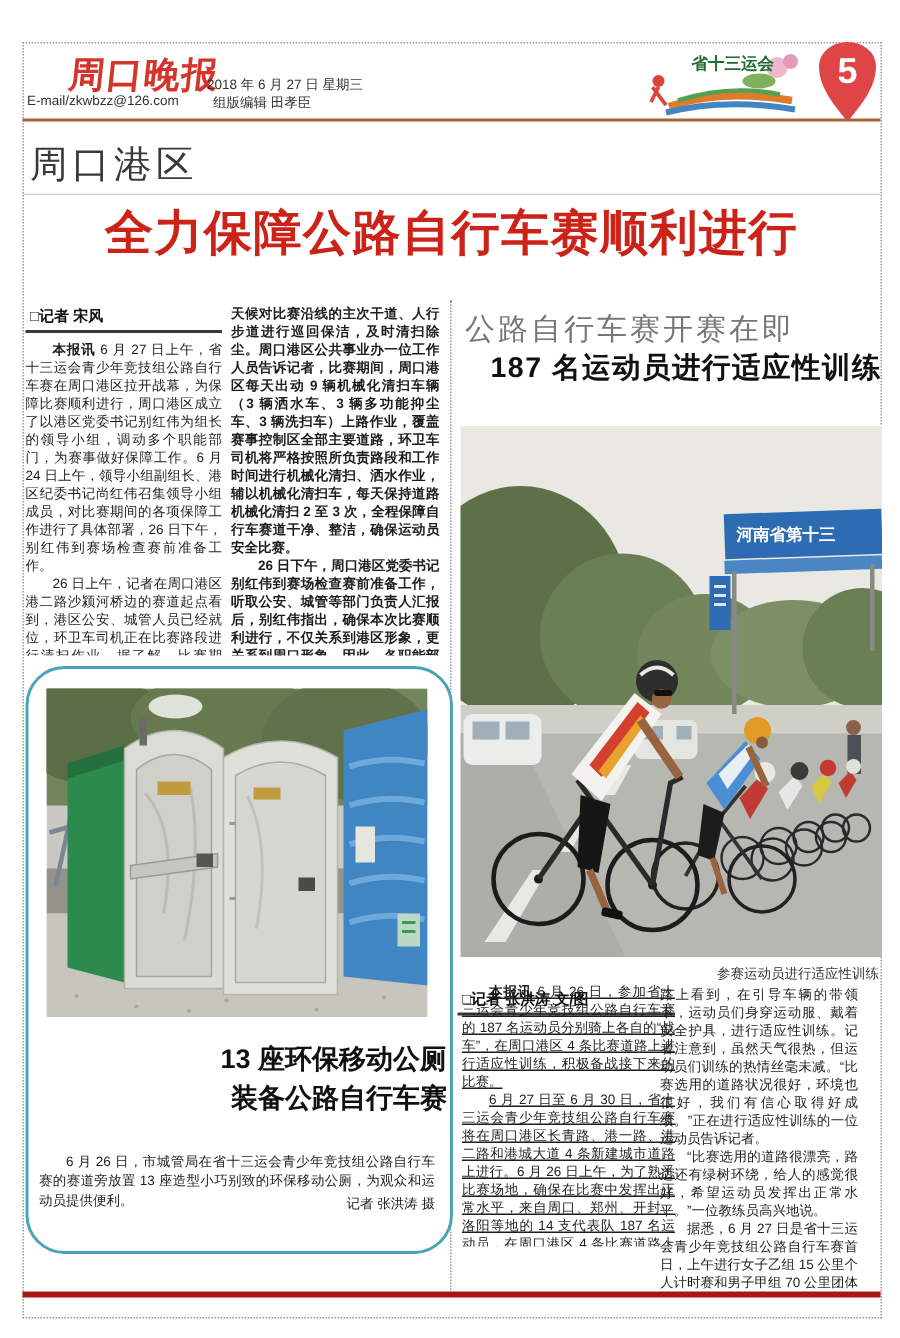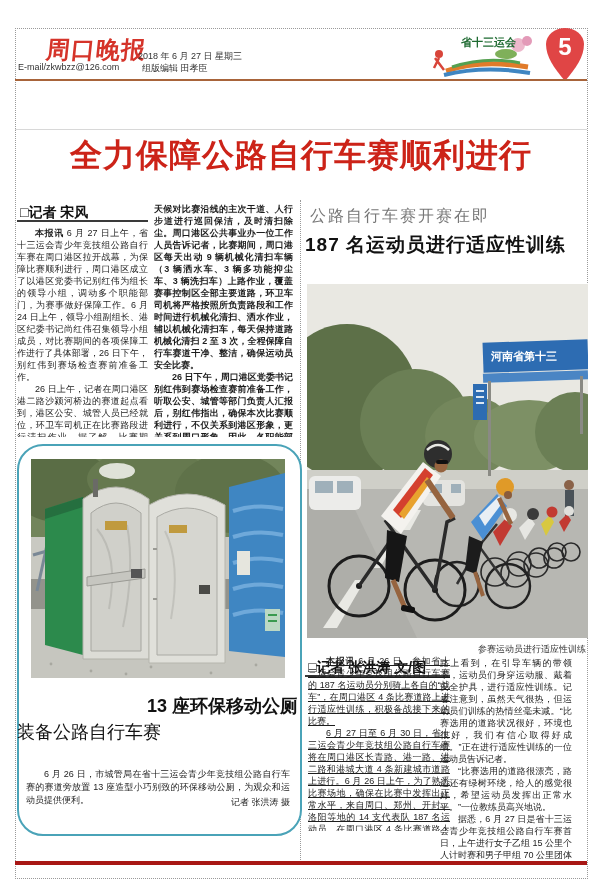--- a/index.html
+++ b/index.html
@@ -19,47 +19,47 @@
   #badge{left:544px;top:27px;}
   #hdr-rule{left:15px;top:79px;width:572px;height:2px;background:#a8643a;}
   
   #section-title{left:20px;top:93px;font-family:"Liberation Serif",serif;font-size:25px;
                  color:#3a3a3a;letter-spacing:3px;}
   #section-rule{left:15px;top:129px;width:572px;height:1px;background:#d8d8d8;}
   #main-headline{left:15px;top:134px;width:572px;text-align:center;
                  font-family:"Liberation Serif",serif;font-weight:900;font-size:32px;
                  color:#cc2318;letter-spacing:1px;}
   
-  .byline{font-size:14px;font-weight:bold;color:#111;}
+  .byline{font-size:10px;font-weight:bold;color:#111;}
   .byline-rule{height:2px;background:#3a3a3a;}
   .col{font-size:9px;line-height:12px;text-align:justify;color:#1d1d1d;overflow:hidden;}
   .col p{margin:0;}
   .col p.ind{text-indent:2em;}
-  .kicker{font-family:"Liberation Serif",serif;font-size:16px;color:#777;letter-spacing:2px;text-align:center;}
-  .h2{font-size:19px;font-weight:bold;color:#111;letter-spacing:1px;}
+  .kicker{font-family:"Liberation Serif",serif;font-size:20px;color:#777;letter-spacing:2px;text-align:center;}
+  .h2{font-size:19px;font-weight:bold;color:#111;letter-spacing:1px;text-align:right;}
   .caption{font-size:9px;color:#333;}
   
   #la-byline{left:20px;top:204px;}
   #la-rule{left:17px;top:220px;width:131px;}
   #la-col1{left:17px;top:227px;width:131px;height:210px;}
   #la-col2{left:154px;top:203px;width:139px;height:234px;font-weight:bold;}
   
   #ra-kicker{left:310px;top:206px;}
   #ra-headline{left:305px;top:232px;width:283px;}
   #cyclist-photo{left:307px;top:284px;width:281px;height:354px;}
   #ra-photocap{left:307px;top:643px;width:279px;text-align:right;}
   #ra-byline{left:308px;top:659px;}
   #ra-rule{left:305px;top:675px;width:145px;}
   #ra-col1{left:308px;top:655px;width:142px;height:176px;text-decoration:underline;}
   #ra-col2{left:440px;top:657px;width:132px;height:202px;}
   
   #tbox{left:17px;top:444px;width:281px;height:388px;border:2px solid #4aa3b8;border-radius:26px;}
   #toilet-photo{left:31px;top:459px;width:254px;height:219px;}
   #tbox-t1{left:17px;top:694px;width:281px;text-align:right;font-size:18px;font-weight:bold;color:#111;}
-  #tbox-t2{left:17px;top:720px;width:281px;text-align:left;font-size:18px;font-weight:normal;color:#111;}
+  #tbox-t2{left:17px;top:720px;width:281px;text-align:right;font-size:18px;font-weight:bold;color:#111;}
   #tbox-cap{left:26px;top:768px;width:264px;font-size:9px;line-height:13px;text-align:justify;color:#1d1d1d;text-indent:2em;}
   #tbox-credit{left:26px;top:796px;width:264px;text-align:right;font-size:9px;color:#1d1d1d;}
   
   #bottom-rule{left:15px;top:861px;width:572px;height:4px;background:#a81715;}
   svg text{font-family:"Liberation Sans",sans-serif;}
 </style>
 </head>
 <body>
 
 <div id="page">
@@ -87,20 +87,21 @@
 
   <div class="abs" id="badge">
     <svg width="42" height="56" viewBox="0 0 42 56">
       <path d="M21,54 C10,41 2,30 2,17 A19,16 0 0 1 40,17 C40,30 32,41 21,54 Z" fill="#e04545"></path>
       <text x="21" y="28" text-anchor="middle" font-size="24" font-weight="bold" fill="#ffffff">5</text>
     </svg>
   </div>
 
   <div class="abs" id="hdr-rule"></div>
 
+  <div class="abs" id="section-title">周口港区</div>
   <div class="abs" id="section-rule"></div>
   <div class="abs" id="main-headline">全力保障公路自行车赛顺利进行</div>
 
   <div class="abs" id="vdivider"></div>
 
   <div class="abs byline" id="la-byline">□记者 宋风</div>
   <div class="abs byline-rule" id="la-rule"></div>
   <div class="abs col" id="la-col1">
     <p class="ind"><b>本报讯</b><span> 6 月 27 日上午，省十三运会青少年竞技组公路自行车赛在周口港区拉开战幕，为保障比赛顺利进行，周口港区成立了以港区党委书记别红伟为组长的领导小组，调动多个职能部门，为赛事做好保障工作。6 月 24 日上午，领导小组副组长、港区纪委书记尚红伟召集领导小组成员，对比赛期间的各项保障工作进行了具体部署，26 日下午，别红伟到赛场检查赛前准备工作。</span></p>
     <p class="ind">26 日上午，记者在周口港区港二路沙颍河桥边的赛道起点看到，港区公安、城管人员已经就位，环卫车司机正在比赛路段进行清扫作业。据了解，比赛期间，周口港区将出动全部民警、辅警和城管队员维护赛场安全秩序，并抽出 61 名环卫保洁人员按照港区环境卫生作业质量标准，全</p>

